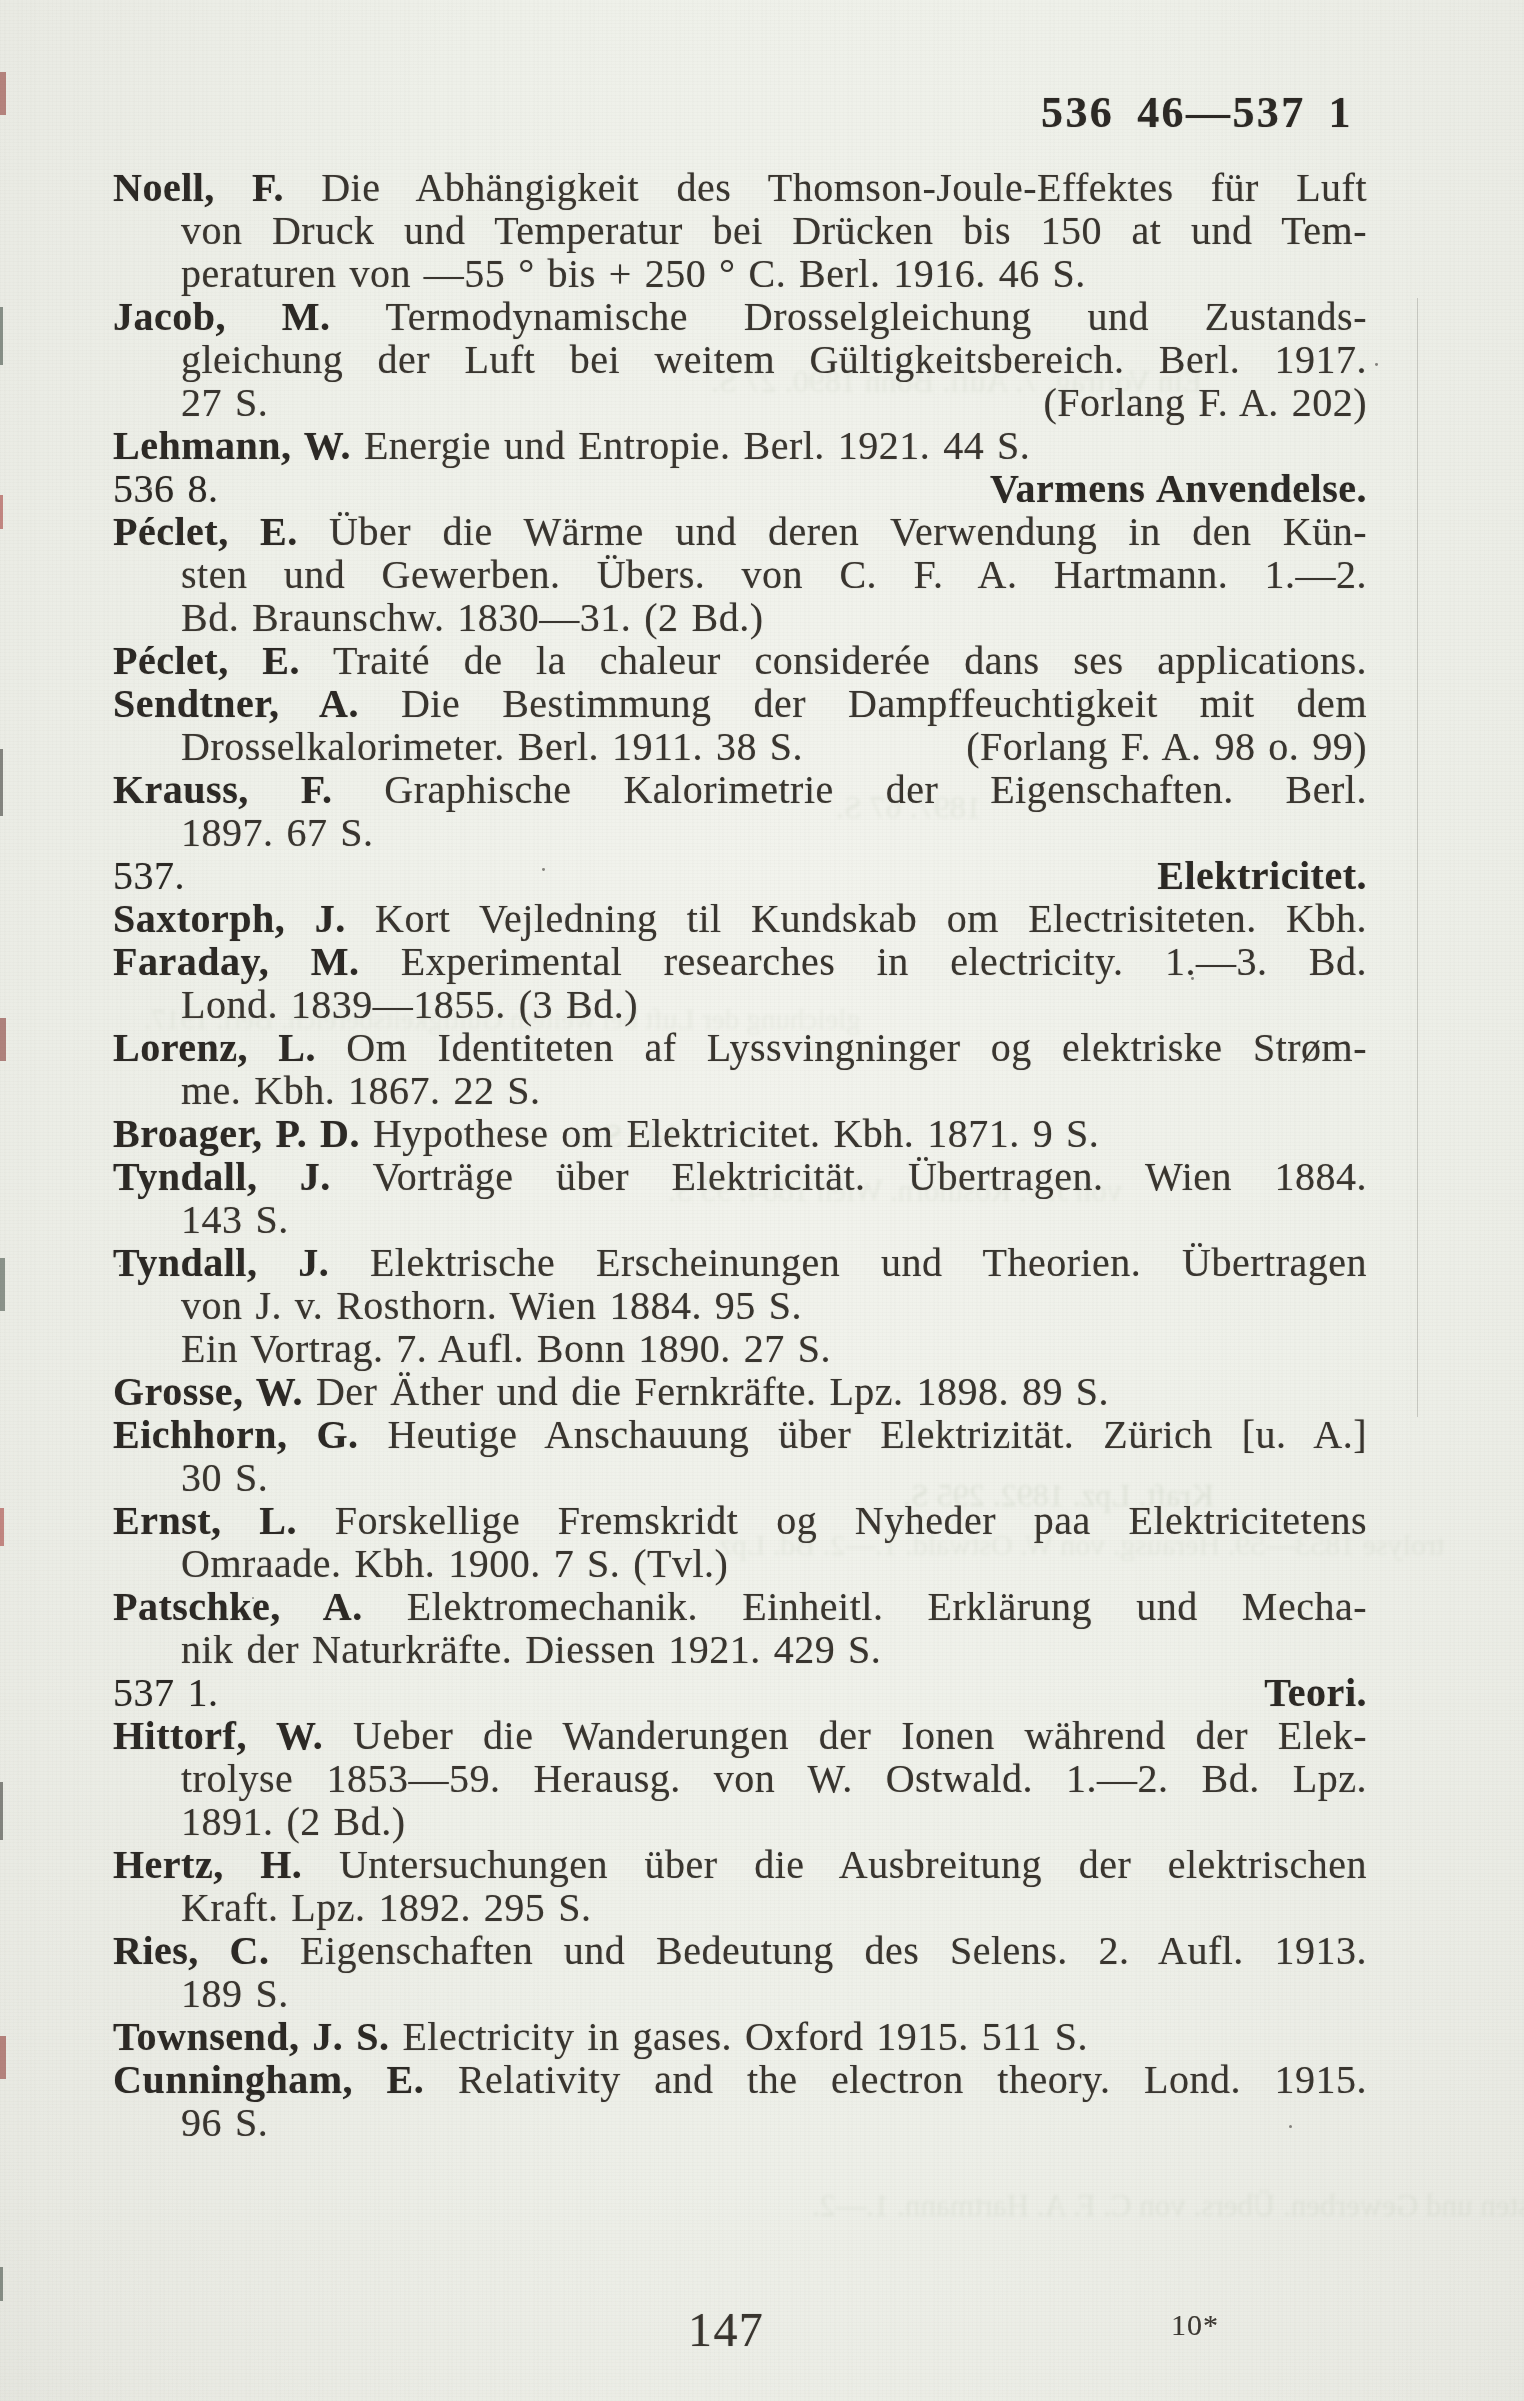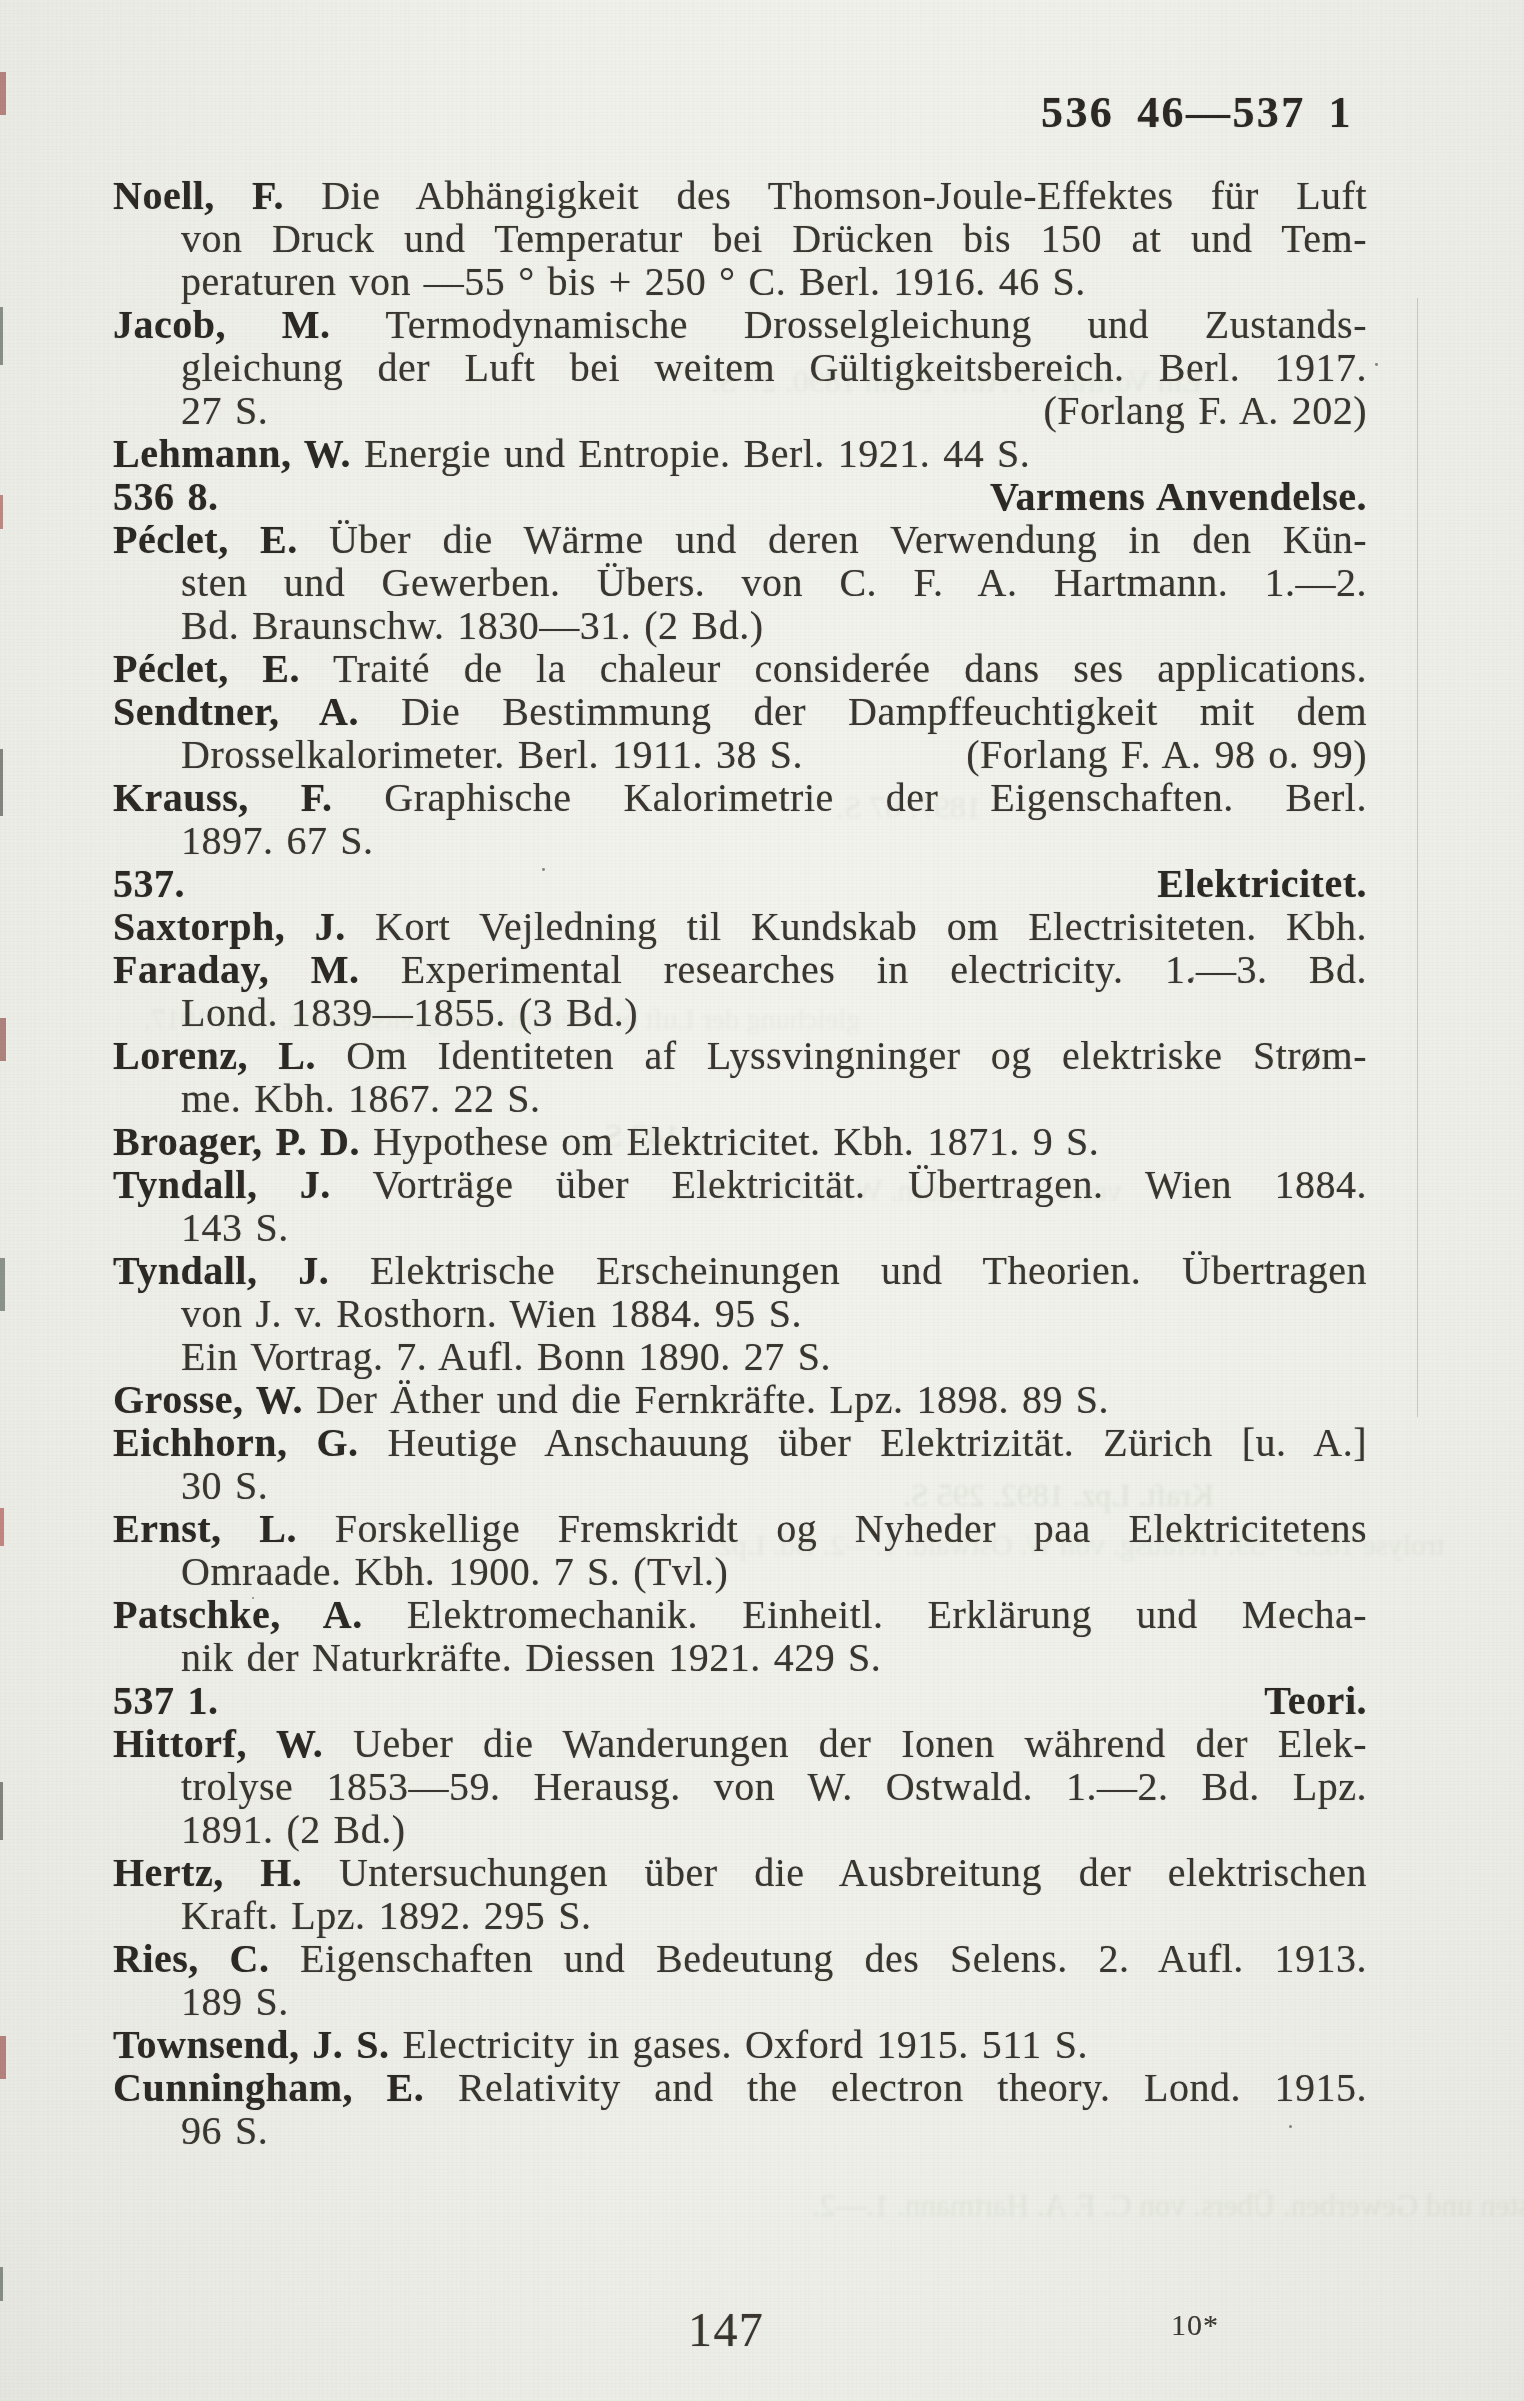--- a/index.html
+++ b/index.html
@@ -16,28 +16,27 @@
     position:absolute;left:1009px;top:87px;
     font-size:44px;font-weight:bold;color:#2c2925;
     letter-spacing:2.4px;word-spacing:9.6px;
     text-shadow:0 0 1px rgba(44,41,37,0.55);
     margin-left:32px;
   }
   .text-block{
     position:absolute;left:113px;top:166px;width:1254px;
     font-size:40px;line-height:43px;letter-spacing:0.5px;word-spacing:2.4px;
     text-shadow:0 0 1px rgba(57,53,47,0.45);
-    margin-top:8px;
   }
   .line{white-space:normal;}
   .line.justify{text-align:justify;text-align-last:justify;}
   .line.indent{margin-left:68px;}
   .line.split{display:flex;justify-content:space-between;align-items:baseline;gap:9px;}
   .author{font-weight:bold;color:#2c2925;}
-  .secnum{font-weight:bold;color:#2c2925;}
+  .secnum{font-weight:normal;color:#2c2925;}
   .sectitle{font-weight:bold;color:#2c2925;}
   .pageno{
     position:absolute;left:688px;top:2302px;
     font-size:48px;letter-spacing:1.4px;color:#39352f;
     text-shadow:0 0 1px rgba(57,53,47,0.5);
   }
   .sigmark{
     position:absolute;left:1171px;top:2308px;
     font-size:30px;letter-spacing:1px;color:#3d3933;
     text-shadow:0 0 0.5px rgba(57,53,47,0.5);

